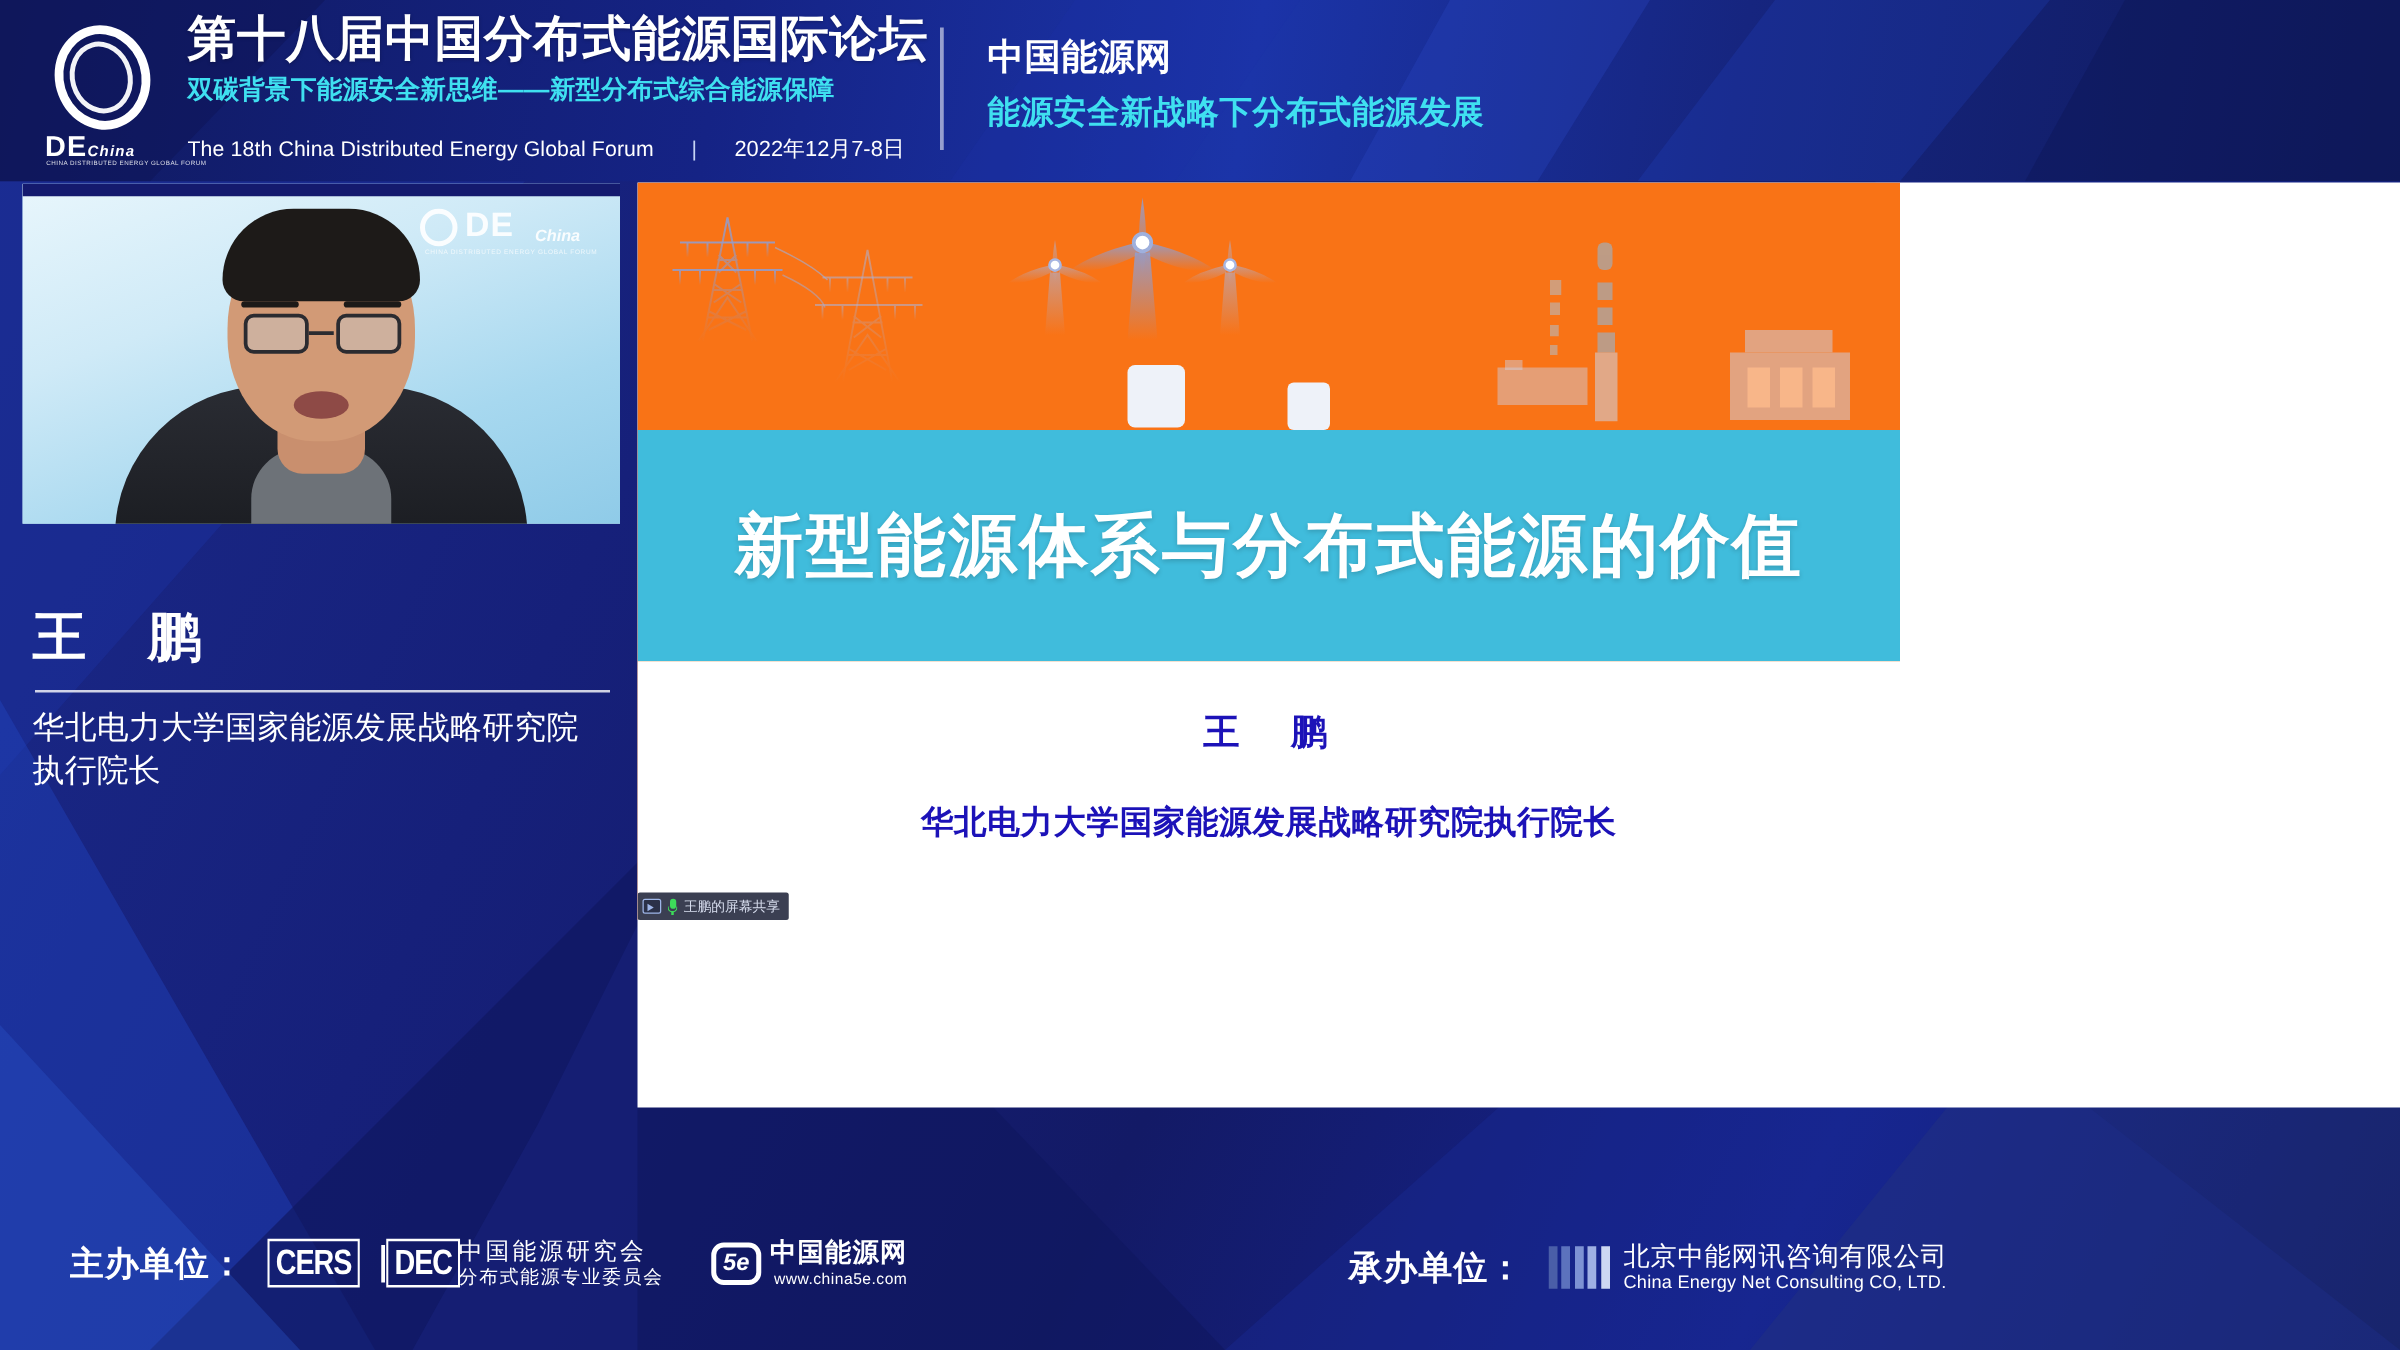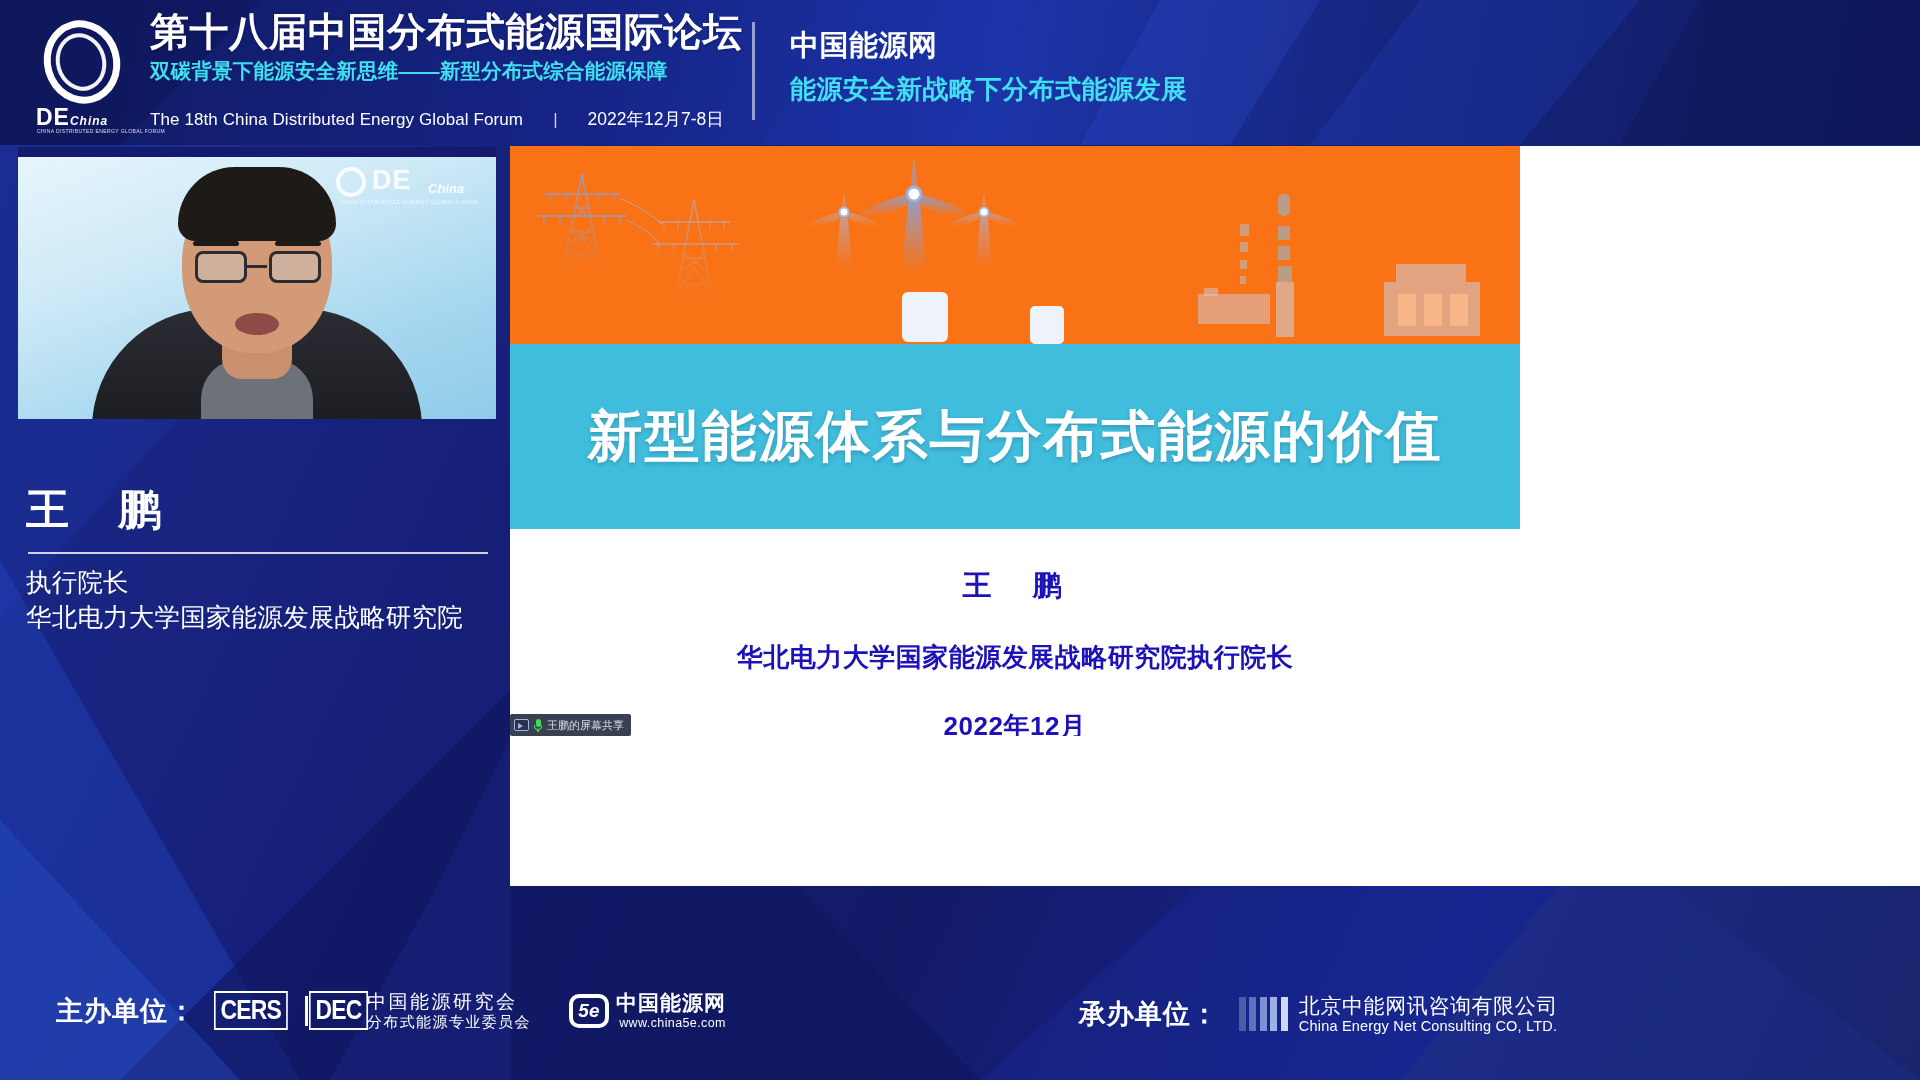--- a/index.html
+++ b/index.html
@@ -353,22 +353,22 @@
       <div class="wm-de">DE</div>
       <div class="wm-china">China</div>
       <div class="wm-tag">CHINA DISTRIBUTED ENERGY GLOBAL FORUM</div>
     </div>
   </div>
 
   <div id="speaker-panel">
     <div id="speaker-name">王　鹏</div>
     <div id="speaker-rule"></div>
     <div id="speaker-org">
+      <div>华北电力大学国家能源发展战略研究院</div>
       <div>执行院长</div>
-      <div>华北电力大学国家能源发展战略研究院</div>
     </div>
   </div>
 
   <div id="slide">
     <div id="slide-clip">
 
       <div id="slide-graphic">
         <svg class="gfx" style="left:0;top:0;width:1010px;height:200px" viewBox="0 0 1010 200">
           <defs>
             <linearGradient id="fadeV" x1="0" y1="0" x2="0" y2="1">
@@ -455,21 +455,20 @@
         </svg>
       </div>
 
       <div id="slide-band">
         <div id="slide-title">新型能源体系与分布式能源的价值</div>
       </div>
 
       <div id="slide-body">
         <div id="slide-author">王　鹏</div>
         <div id="slide-org">华北电力大学国家能源发展战略研究院执行院长</div>
-        <div id="slide-date">2022年12月</div>
       </div>
 
       <div id="share-bar">
         <div class="sb-icon"></div>
         <div class="sb-mic">
           <div class="cap"></div>
             <div class="arc"></div>
             <div class="stem"></div>
         </div>
         <span id="share-text">王鹏的屏幕共享</span>

